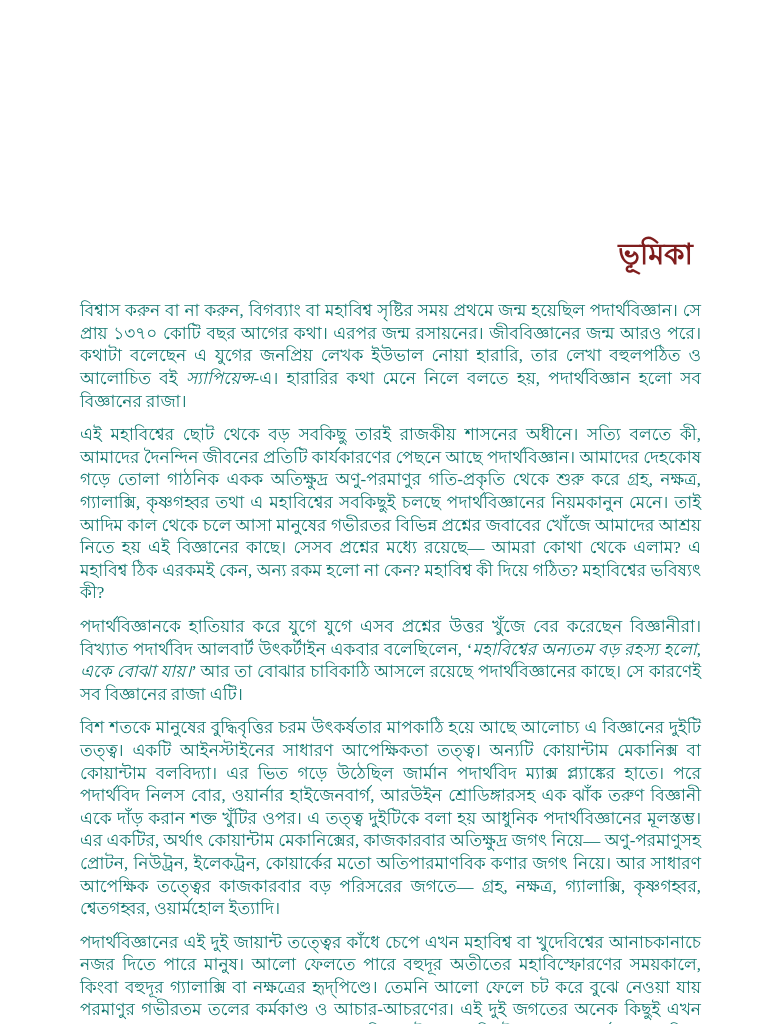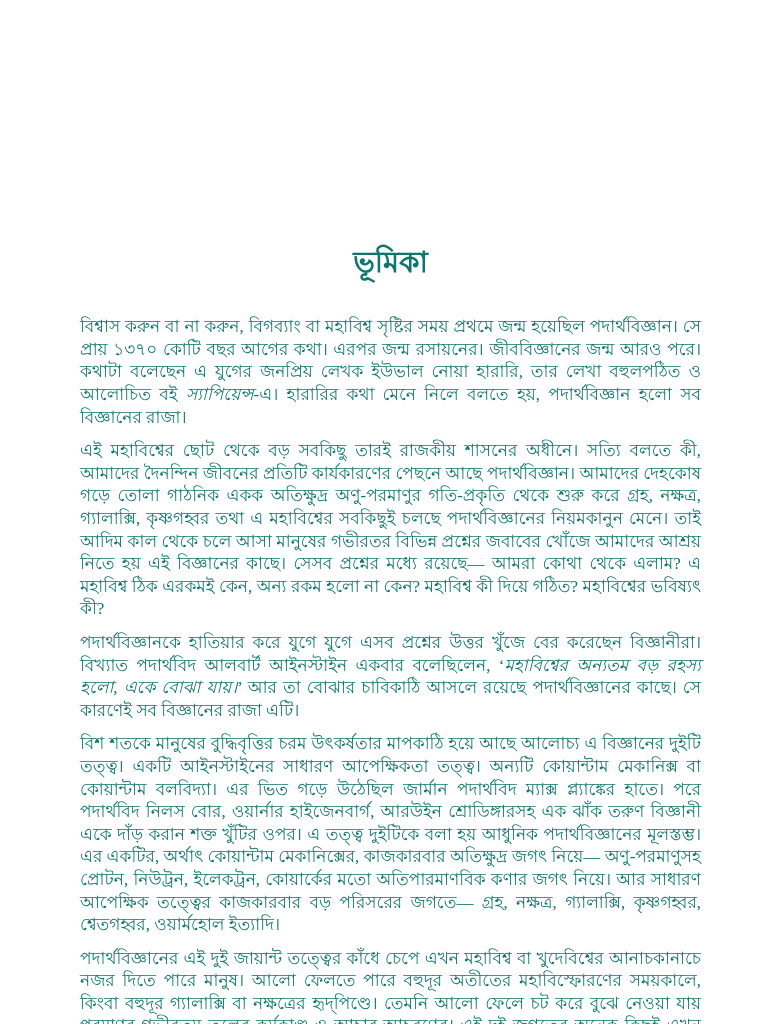--- a/index.html
+++ b/index.html
@@ -15,28 +15,28 @@
     color: #1b1b1b;
   }
   .page {
     box-sizing: border-box;
     width: 781px;
     height: 1024px;
     padding: 0 80px;
     background: #ffffff;
   }
   .page-title {
-    margin: 16px;
+    margin: 8px;
     padding-top: 228px;
     padding-bottom: 20px;
-    text-align: center;
+    text-align: right;
     font-size: 29px;
     font-weight: 700;
     line-height: 1.25;
-    color: #0f766e;
+    color: #7f1d1d;
   }
   .body-text p.para {
     margin: 0 0 11px 0;
     font-size: 17px;
     line-height: 22.6px;
     text-align: justify;
     text-justify: inter-word;
     color: #0f766e;
   }
   .body-text p.para:last-child {
@@ -47,17 +47,17 @@
   }
 </style>
 </head>
 <body>
 
 <div class="page">
   <h1 class="page-title">ভূমিকা</h1>
   <div class="body-text">
       <p class="para"><span>বিশ্বাস করুন বা না করুন, বিগব্যাং বা মহাবিশ্ব সৃষ্টির সময় প্রথমে জন্ম হয়েছিল পদার্থবিজ্ঞান। সে প্রায় ১৩৭০ কোটি বছর আগের কথা। এরপর জন্ম রসায়নের। জীববিজ্ঞানের জন্ম আরও পরে। কথাটা বলেছেন এ যুগের জনপ্রিয় লেখক ইউভাল নোয়া হারারি, তার লেখা বহুলপঠিত ও আলোচিত বই </span><em>স্যাপিয়েন্স</em><span>-এ। হারারির কথা মেনে নিলে বলতে হয়, পদার্থবিজ্ঞান হলো সব বিজ্ঞানের রাজা।</span></p>
       <p class="para"><span>এই মহাবিশ্বের ছোট থেকে বড় সবকিছু তারই রাজকীয় শাসনের অধীনে। সত্যি বলতে কী, আমাদের দৈনন্দিন জীবনের প্রতিটি কার্যকারণের পেছনে আছে পদার্থবিজ্ঞান। আমাদের দেহকোষ গড়ে তোলা গাঠনিক একক অতিক্ষুদ্র অণু-পরমাণুর গতি-প্রকৃতি থেকে শুরু করে গ্রহ, নক্ষত্র, গ্যালাক্সি, কৃষ্ণগহ্বর তথা এ মহাবিশ্বের সবকিছুই চলছে পদার্থবিজ্ঞানের নিয়মকানুন মেনে। তাই আদিম কাল থেকে চলে আসা মানুষের গভীরতর বিভিন্ন প্রশ্নের জবাবের খোঁজে আমাদের আশ্রয় নিতে হয় এই বিজ্ঞানের কাছে। সেসব প্রশ্নের মধ্যে রয়েছে— আমরা কোথা থেকে এলাম? এ মহাবিশ্ব ঠিক এরকমই কেন, অন্য রকম হলো না কেন? মহাবিশ্ব কী দিয়ে গঠিত? মহাবিশ্বের ভবিষ্যৎ কী?</span></p>
-      <p class="para"><span>পদার্থবিজ্ঞানকে হাতিয়ার করে যুগে যুগে এসব প্রশ্নের উত্তর খুঁজে বের করেছেন বিজ্ঞানীরা। বিখ্যাত পদার্থবিদ আলবার্ট আইনস্টাইন একবার বলেছিলেন, ‘</span><em>মহাবিশ্বের অন্যতম বড় রহস্য হলো, একে বোঝা যায়।</em><span>’ আর তা বোঝার চাবিকাঠি আসলে রয়েছে পদার্থবিজ্ঞানের কাছে। সে কারণেই সব বিজ্ঞানের রাজা এটি।</span></p>
+      <p class="para"><span>পদার্থবিজ্ঞানকে হাতিয়ার করে যুগে যুগে এসব প্রশ্নের উত্তর খুঁজে বের করেছেন বিজ্ঞানীরা। বিখ্যাত পদার্থবিদ আলবার্ট উৎকর্টাইন একবার বলেছিলেন, ‘</span><em>মহাবিশ্বের অন্যতম বড় রহস্য হলো, একে বোঝা যায়।</em><span>’ আর তা বোঝার চাবিকাঠি আসলে রয়েছে পদার্থবিজ্ঞানের কাছে। সে কারণেই সব বিজ্ঞানের রাজা এটি।</span></p>
       <p class="para"><span>বিশ শতকে মানুষের বুদ্ধিবৃত্তির চরম উৎকর্ষতার মাপকাঠি হয়ে আছে আলোচ্য এ বিজ্ঞানের দুইটি তত্ত্ব। একটি আইনস্টাইনের সাধারণ আপেক্ষিকতা তত্ত্ব। অন্যটি কোয়ান্টাম মেকানিক্স বা কোয়ান্টাম বলবিদ্যা। এর ভিত গড়ে উঠেছিল জার্মান পদার্থবিদ ম্যাক্স প্ল্যাঙ্কের হাতে। পরে পদার্থবিদ নিলস বোর, ওয়ার্নার হাইজেনবার্গ, আরউইন শ্রোডিঙ্গারসহ এক ঝাঁক তরুণ বিজ্ঞানী একে দাঁড় করান শক্ত খুঁটির ওপর। এ তত্ত্ব দুইটিকে বলা হয় আধুনিক পদার্থবিজ্ঞানের মূলস্তম্ভ। এর একটির, অর্থাৎ কোয়ান্টাম মেকানিক্সের, কাজকারবার অতিক্ষুদ্র জগৎ নিয়ে— অণু-পরমাণুসহ প্রোটন, নিউট্রন, ইলেকট্রন, কোয়ার্কের মতো অতিপারমাণবিক কণার জগৎ নিয়ে। আর সাধারণ আপেক্ষিক তত্ত্বের কাজকারবার বড় পরিসরের জগতে— গ্রহ, নক্ষত্র, গ্যালাক্সি, কৃষ্ণগহ্বর, শ্বেতগহ্বর, ওয়ার্মহোল ইত্যাদি।</span></p>
       <p class="para"><span>পদার্থবিজ্ঞানের এই দুই জায়ান্ট তত্ত্বের কাঁধে চেপে এখন মহাবিশ্ব বা খুদেবিশ্বের আনাচকানাচে নজর দিতে পারে মানুষ। আলো ফেলতে পারে বহুদূর অতীতের মহাবিস্ফোরণের সময়কালে, কিংবা বহুদূর গ্যালাক্সি বা নক্ষত্রের হৃদ্‌পিণ্ডে। তেমনি আলো ফেলে চট করে বুঝে নেওয়া যায় পরমাণুর গভীরতম তলের কর্মকাণ্ড ও আচার-আচরণের। এই দুই জগতের অনেক কিছুই এখন আমাদের করায়ত্ত। আগের যুগে যেসব প্রাকৃতিক ঘটনা বা পরিঘটনা রহস্যের পর্দায় ঢাকা ছিল, সেসব রহস্যের প্রায় অধিকাংশই এখন উন্মোচিত হয়েছে। আধুনিক বিশ্বে আমাদের জীবনযাত্রা সহজতর হয়েছে এই বিজ্ঞান কাজে লাগিয়ে। আপনার হাতের মোবাইল থেকে শুরু করে আজকের ইলেকট্রনিক্স দুনিয়ার সবটাই গড়ে উঠেছে পদার্থবিজ্ঞানের অবদানে। তাই সব মিলিয়ে বিজ্ঞানীদের তথা মানবজাতির এই সর্বোত্তম অর্জন নিয়ে গর্ব করাই যায়।</span></p>
     </div>
 </div>
 
 </body></html>

